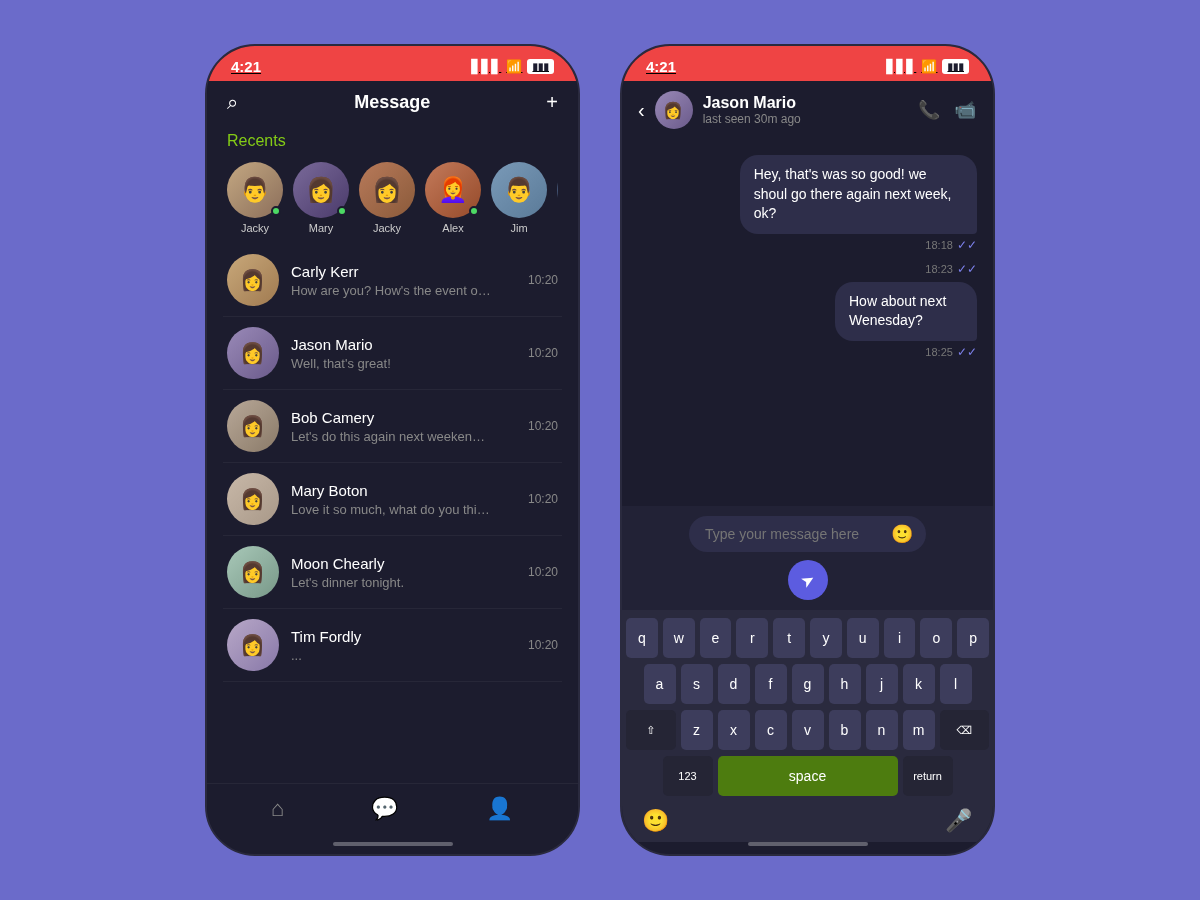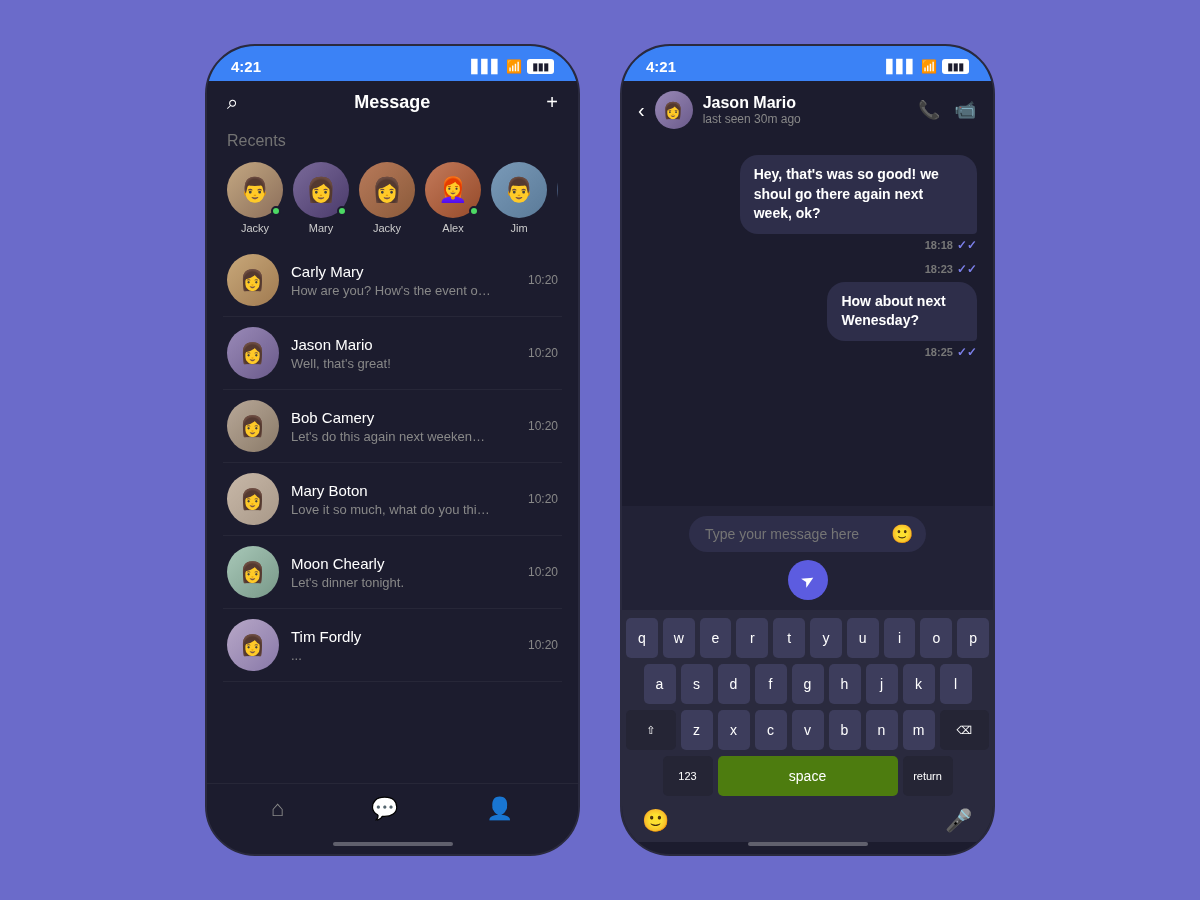--- a/index.html
+++ b/index.html
@@ -27,21 +27,22 @@
       display: flex;
       flex-direction: column;
     }
 
     
     .status-bar {
       display: flex;
       justify-content: space-between;
       align-items: center;
       padding: 12px 24px 6px;
-      background: #3b82f6;
+      background: #ef4444;
+      text-decoration: underline;
     }
     .status-time {
       color: #fff;
       font-size: 15px;
       font-weight: 600;
     }
     .status-icons {
       display: flex;
       align-items: center;
       gap: 5px;
@@ -72,21 +73,21 @@
       color: #fff;
       font-size: 20px;
       cursor: pointer;
     }
 
     
     .recents-section {
       padding: 8px 20px 10px;
     }
     .recents-title {
-      color: #737373;
+      color: #84cc16;
       font-size: 16px;
       font-weight: 500;
       margin-bottom: 12px;
     }
     .recents-list {
       display: flex;
       gap: 10px;
       overflow-x: hidden;
     }
     .recent-item {
@@ -250,21 +251,20 @@
 
     
     .messages-area {
       flex: 1;
       padding: 16px;
       overflow-y: auto;
       background: #1c1c2e;
       display: flex;
       flex-direction: column;
       gap: 6px;
-      font-weight: bold;
     }
     .msg-bubble {
       max-width: 70%;
       padding: 10px 14px;
       border-radius: 18px;
       font-size: 14px;
       line-height: 1.4;
       position: relative;
     }
     .msg-sent {
@@ -490,21 +490,21 @@
         </div>
       </div>
     </div>
 
     <div class="chat-list">
       <div class="chat-item">
         <div class="chat-avatar av-carly">
             <span>👩</span>
           </div>
         <div class="chat-info">
-          <div class="chat-name">Carly Mary</div>
+          <div class="chat-name">Carly Kerr</div>
           <div class="chat-preview">How are you? How's the event on the last weekend?</div>
         </div>
         <div class="chat-time">10:20</div>
       </div>
       <div class="chat-item">
         <div class="chat-avatar av-jmario">
             <span>👩</span>
           </div>
         <div class="chat-info">
           <div class="chat-name">Jason Mario</div>

